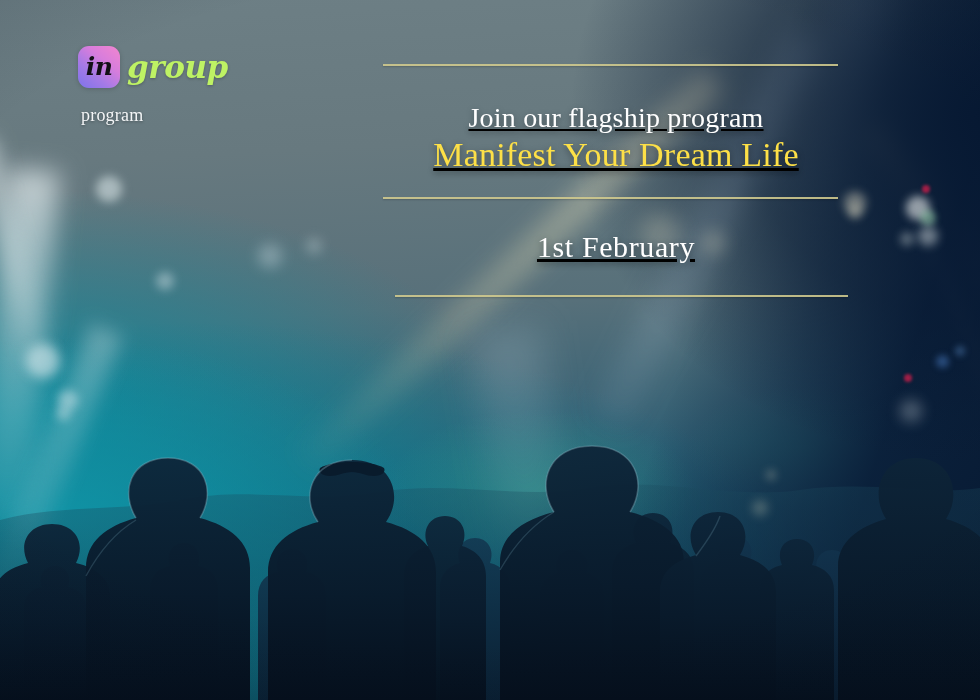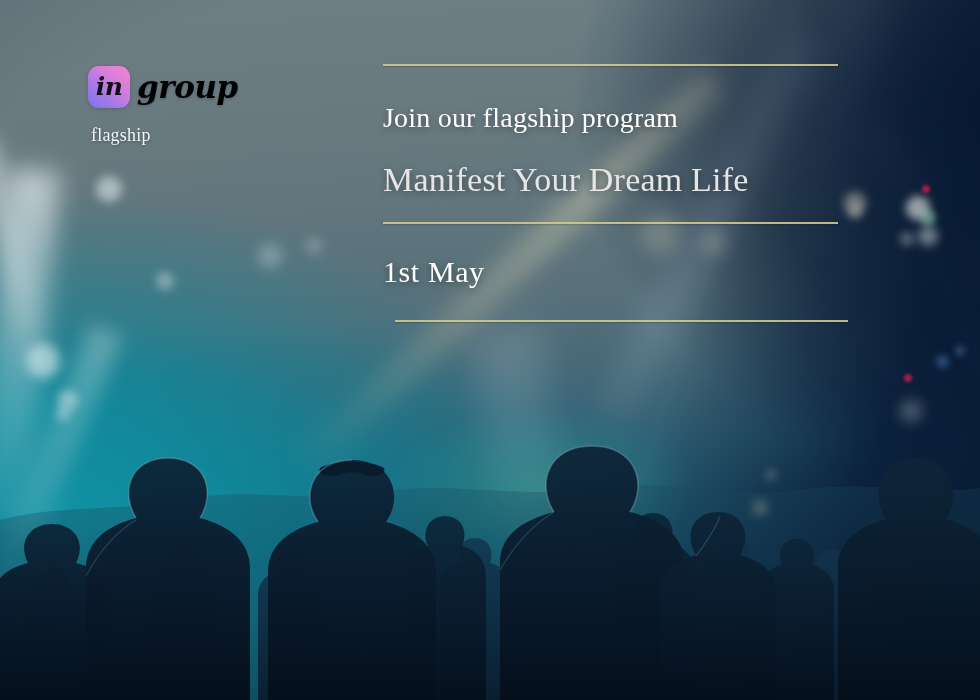--- a/index.html
+++ b/index.html
@@ -152,23 +152,22 @@
 
   
   #content {
     position: absolute;
     inset: 0;
   }
 
   
   #brand {
     position: absolute;
-    left: 88px;
+    left: 78px;
     top: 46px;
-    margin-top: 20px;
   }
   #brand-lockup {
     display: flex;
     align-items: center;
     gap: 7px;
   }
   #logo-mark {
     width: 42px;
     height: 42px;
     border-radius: 11px;
@@ -187,41 +186,42 @@
     color: #121016;
     letter-spacing: -0.5px;
     transform: translateY(-1px);
   }
   #brand-wordmark {
     font-family: "DejaVu Serif", serif;
     font-style: italic;
     font-weight: 700;
     font-size: 31px;
     line-height: 1;
-    color: #000000;
+    color: #bef264;
     letter-spacing: -0.4px;
     text-shadow: 0 1px 3px rgba(0,0,0,0.25);
   }
   #brand-presents {
     margin-top: 17px;
     margin-left: 3px;
     font-family: "Liberation Serif", serif;
     font-size: 18px;
     color: #f4f6f7;
     letter-spacing: 0.2px;
     text-shadow: 0 1px 3px rgba(0,0,0,0.35);
   }
 
   
   #event-panel {
     position: absolute;
     left: 383px;
     top: 64px;
     width: 466px;
-    text-align: left;
+    text-align: center;
+    text-decoration: underline;
   }
   .rule {
     height: 2px;
     background: #cfc98e;
     opacity: 0.9;
     box-shadow: 0 1px 2px rgba(0,0,0,0.22);
   }
   #rule-top    { width: 455px; margin: 0 0 0 0; }
   #rule-middle { width: 455px; margin: 0 0 0 0; }
   #rule-bottom { width: 453px; margin: 0 0 0 12px; }
@@ -231,24 +231,23 @@
   }
   #eyebrow {
     font-family: "Liberation Serif", serif;
     font-size: 28px;
     color: #ffffff;
     letter-spacing: 0.2px;
     line-height: 1.2;
     text-shadow: 0 2px 6px rgba(0,0,0,0.35);
   }
   #title {
-    margin-top: 25px;
     font-family: "Liberation Serif", serif;
     font-size: 34px;
-    color: #e5e5e5;
+    color: #fde047;
     letter-spacing: 0.2px;
     line-height: 1.2;
     text-shadow: 0 2px 7px rgba(0,0,0,0.38);
   }
 
   #details-block {
     padding: 27px 0 26px 0;
   }
   .detail-line {
     font-family: "Liberation Serif", serif;
@@ -376,35 +375,35 @@
 
   <div id="content">
 
     <div id="brand">
       <div id="brand-lockup">
         <div id="logo-mark">
           <span id="logo-mark-text">in</span>
         </div>
         <div id="brand-wordmark">group</div>
       </div>
-      <div id="brand-presents">flagship</div>
+      <div id="brand-presents">program</div>
     </div>
 
     <div id="event-panel">
 
       <div class="rule" id="rule-top"></div>
 
       <div id="headline-block">
         <div id="eyebrow">Join our flagship program</div>
         <div id="title">Manifest Your Dream Life</div>
       </div>
 
       <div class="rule" id="rule-middle"></div>
 
       <div id="details-block">
-        <div class="detail-line">1st May</div>
+        <div class="detail-line">1st February</div>
       </div>
 
       <div class="rule" id="rule-bottom"></div>
 
     </div>
   </div>
 </div>
 
 </body></html>

